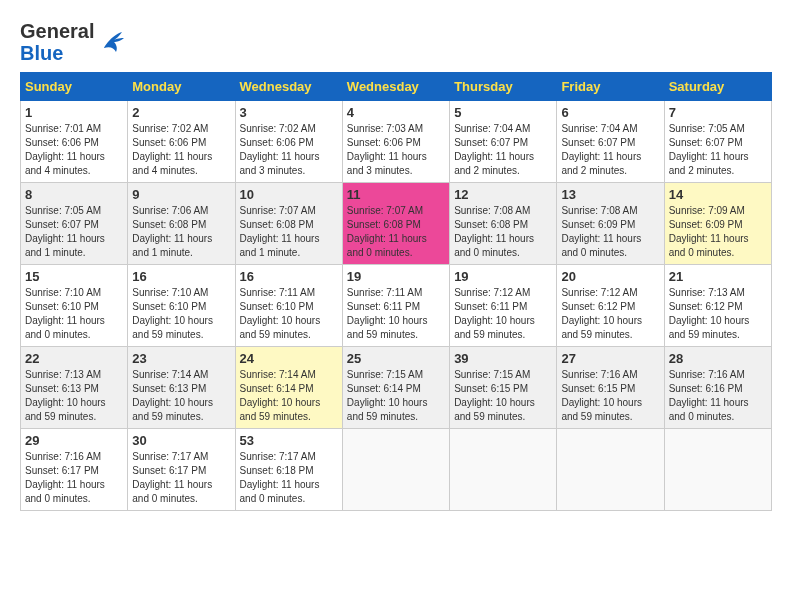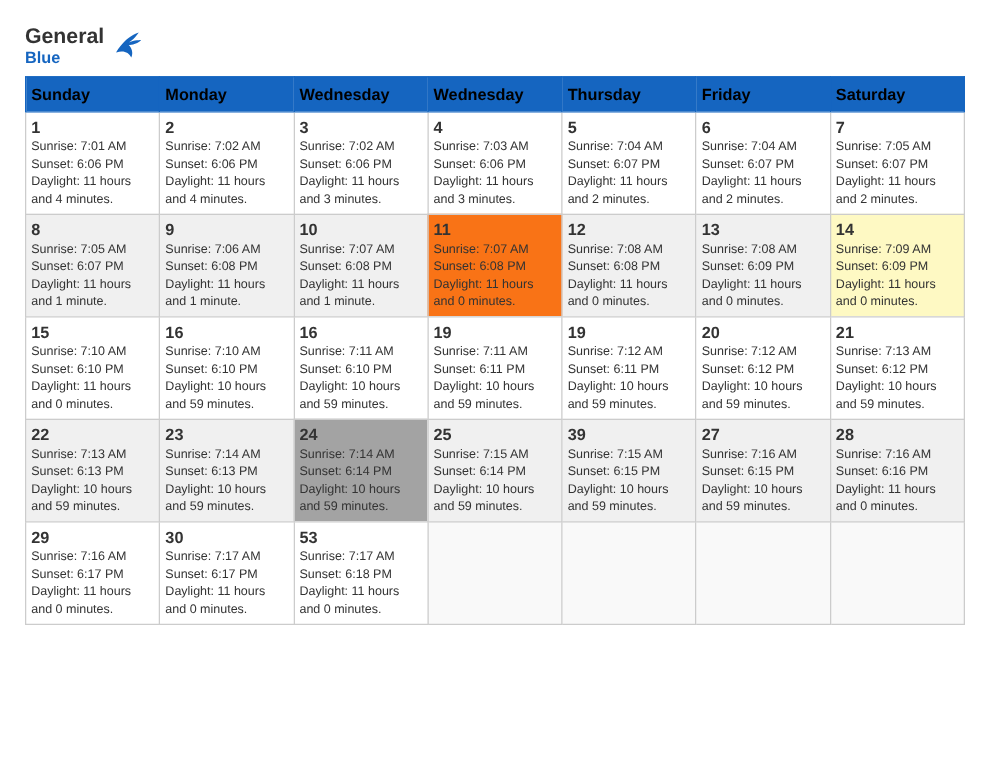--- a/index.html
+++ b/index.html
@@ -34,21 +34,21 @@
       font-size: 14px;
       color: #555;
       margin-bottom: 8px;
     }
     .calendar {
       width: 100%;
       border-collapse: collapse;
     }
     .calendar th {
       background: #1565c0;
-      color: #000000;
+      color: #fde047;
       padding: 6px 4px;
       font-size: 13px;
       font-weight: bold;
       text-align: left;
       border: 1px solid #1565c0;
     }
     .calendar td {
       border: 1px solid #ccc;
       vertical-align: top;
       padding: 4px;
@@ -78,22 +78,22 @@
       background: #f9f9f9 !important;
     }
   </style>
 </head>
 <body>
 
 <div class="header">
   <div class="logo">
     <div style="display:flex; align-items:center; gap:2px;">
       <div style="display:flex; flex-direction:column; line-height:1.1;">
-        <span class="logo-general" style="font-size:17px; font-weight:bold;">General</span>
-        <span class="logo-blue" style="font-size:13px; font-weight:bold;">Blue</span>
+        <span class="logo-general" style="font-size:20px; font-weight:bold;">General</span>
+        <span class="logo-blue" style="font-size:20px; font-weight:bold;">Blue</span>
       </div>
       <svg width="30" height="28" viewBox="0 0 30 28">
         <path d="M8 20 C8 20 14 8 26 4 C22 10 18 12 18 12 C22 10 28 10 28 10 C24 14 18 14 18 14 C20 16 22 20 20 24 C18 20 14 18 8 20 Z" fill="#1565c0"></path>
       </svg>
     </div>
   </div>
   <div class="month-title"></div>
 </div>
 
 <div class="subtitle"></div>
@@ -147,21 +147,21 @@
           <div class="day-info">Sunrise: 7:05 AM<br>Sunset: 6:07 PM<br>Daylight: 11 hours and 1 minute.</div>
         </td>
         <td style="background: rgb(240, 240, 240);">
           <span class="day-number">9</span>
           <div class="day-info">Sunrise: 7:06 AM<br>Sunset: 6:08 PM<br>Daylight: 11 hours and 1 minute.</div>
         </td>
         <td style="background: rgb(240, 240, 240);">
           <span class="day-number">10</span>
           <div class="day-info">Sunrise: 7:07 AM<br>Sunset: 6:08 PM<br>Daylight: 11 hours and 1 minute.</div>
         </td>
-        <td style="background: #f97316;">
+        <td style="background: #ec4899;">
           <span class="day-number">11</span>
           <div class="day-info">Sunrise: 7:07 AM<br>Sunset: 6:08 PM<br>Daylight: 11 hours and 0 minutes.</div>
         </td>
         <td style="background: rgb(240, 240, 240); margin-top: 44px;">
           <span class="day-number">12</span>
           <div class="day-info">Sunrise: 7:08 AM<br>Sunset: 6:08 PM<br>Daylight: 11 hours and 0 minutes.</div>
         </td>
         <td style="background: rgb(240, 240, 240);">
           <span class="day-number">13</span>
           <div class="day-info">Sunrise: 7:08 AM<br>Sunset: 6:09 PM<br>Daylight: 11 hours and 0 minutes.</div>
@@ -203,21 +203,21 @@
       </tr>
       <tr>
         <td style="background: rgb(240, 240, 240);">
           <span class="day-number">22</span>
           <div class="day-info">Sunrise: 7:13 AM<br>Sunset: 6:13 PM<br>Daylight: 10 hours and 59 minutes.</div>
         </td>
         <td style="background: rgb(240, 240, 240);">
           <span class="day-number">23</span>
           <div class="day-info">Sunrise: 7:14 AM<br>Sunset: 6:13 PM<br>Daylight: 10 hours and 59 minutes.</div>
         </td>
-        <td style="background: #a3a3a3;">
+        <td style="background: #fef9c3;">
           <span class="day-number">24</span>
           <div class="day-info">Sunrise: 7:14 AM<br>Sunset: 6:14 PM<br>Daylight: 10 hours and 59 minutes.</div>
         </td>
         <td style="background: rgb(240, 240, 240);">
           <span class="day-number">25</span>
           <div class="day-info">Sunrise: 7:15 AM<br>Sunset: 6:14 PM<br>Daylight: 10 hours and 59 minutes.</div>
         </td>
         <td style="background: rgb(240, 240, 240);">
           <span class="day-number">39</span>
           <div class="day-info">Sunrise: 7:15 AM<br>Sunset: 6:15 PM<br>Daylight: 10 hours and 59 minutes.</div>

